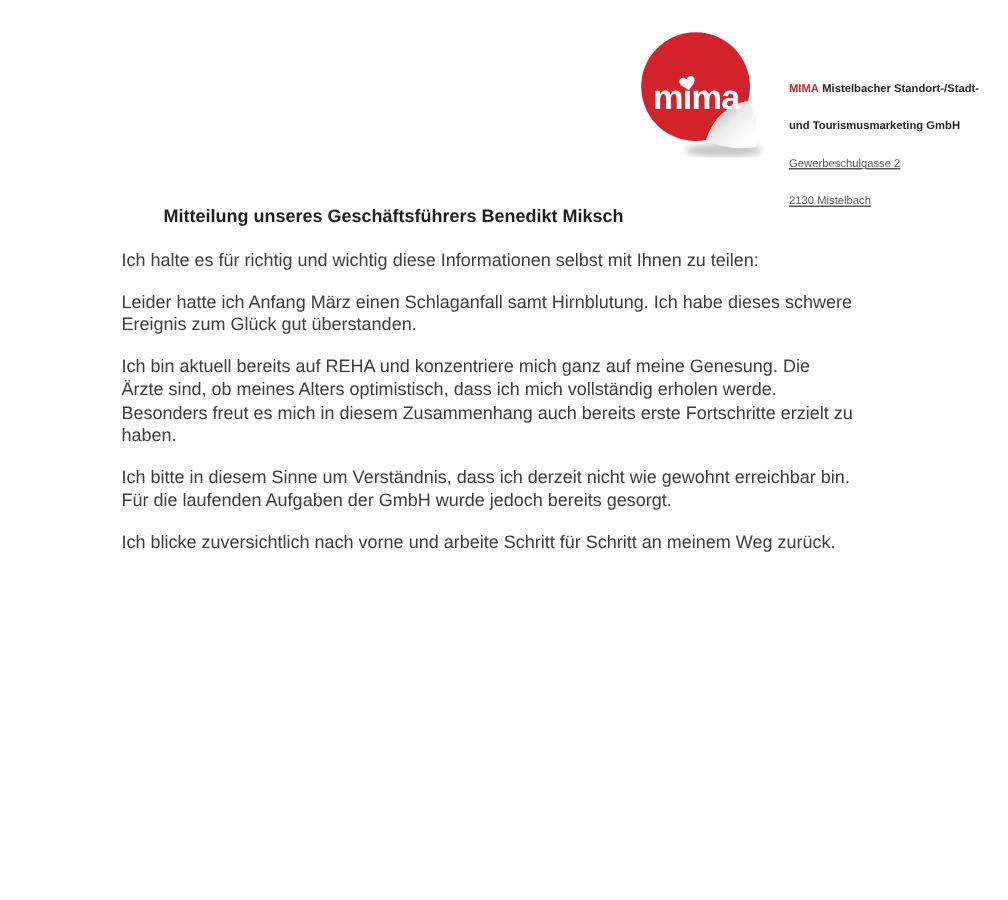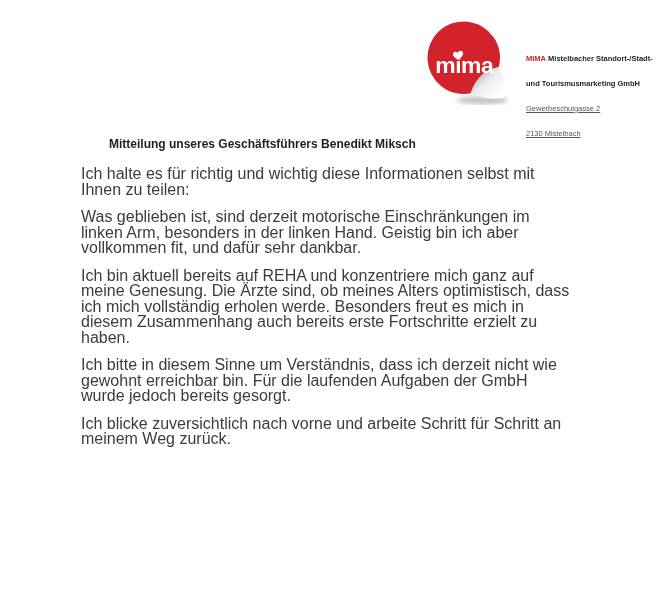--- a/index.html
+++ b/index.html
@@ -12,21 +12,21 @@
   .company{position:absolute;left:511px;top:39px;width:160px;}
   .company p{margin:15px;font-size:7.5px;line-height:10px;}
   .company .co-bold{font-weight:bold;color:#231f20;}
   .company .co-red{color:#d2232a;font-weight:bold;}
   .company .co-addr{color:#555659;text-decoration:underline;}
   
   .letter{position:absolute;left:81px;top:136px;width:490px;color:#3c3c3c;}
   .letter h1{
     margin:0 0 14px 0;font-size:12px;line-height:16px;font-weight:bold;color:#1f1f1f;padding-left:28px;
   }
-  .letter p{margin:0 0 12px 0;font-size:16px;line-height:15.5px;}
+  .letter p{margin:0 0 12px 0;font-size:12px;line-height:15.5px;}
   .letter p.closing{line-height:17px;margin-bottom:0;}
 </style>
 </head>
 <body>
 
 <div class="page">
 
   <div class="logo">
     <svg viewBox="0 0 88 88" width="84" height="84">
       <defs>
@@ -55,19 +55,19 @@
   <div class="company">
     <p><span class="co-red">MIMA</span> <span class="co-bold">Mistelbacher Standort-/Stadt-</span></p>
     <p class="co-bold">und Tourismusmarketing GmbH</p>
     <p class="co-addr">Gewerbeschulgasse 2</p>
     <p class="co-addr">2130 Mistelbach</p>
   </div>
 
   <div class="letter">
     <h1>Mitteilung unseres Geschäftsführers Benedikt Miksch</h1>
     <p>Ich halte es für richtig und wichtig diese Informationen selbst mit Ihnen zu teilen:</p>
-    <p>Was geblieben ist, sind derzeit motorische Einschränkungen im linken Arm, besonders in der linken Hand. Geistig bin ich aber vollkommen fit, und dafür sehr dankbar.</p>
+    <p>Leider hatte ich Anfang März einen Schlaganfall samt Hirnblutung. Ich habe dieses schwere Ereignis zum Glück gut überstanden.</p>
     <p>Ich bin aktuell bereits auf REHA und konzentriere mich ganz auf meine Genesung. Die Ärzte sind, ob meines Alters optimistisch, dass ich mich vollständig erholen werde. Besonders freut es mich in diesem Zusammenhang auch bereits erste Fortschritte erzielt zu haben.</p>
     <p>Ich bitte in diesem Sinne um Verständnis, dass ich derzeit nicht wie gewohnt erreichbar bin. Für die laufenden Aufgaben der GmbH wurde jedoch bereits gesorgt.</p>
     <p>Ich blicke zuversichtlich nach vorne und arbeite Schritt für Schritt an meinem Weg zurück.</p>
   </div>
 
 </div>
 
 </body></html>

